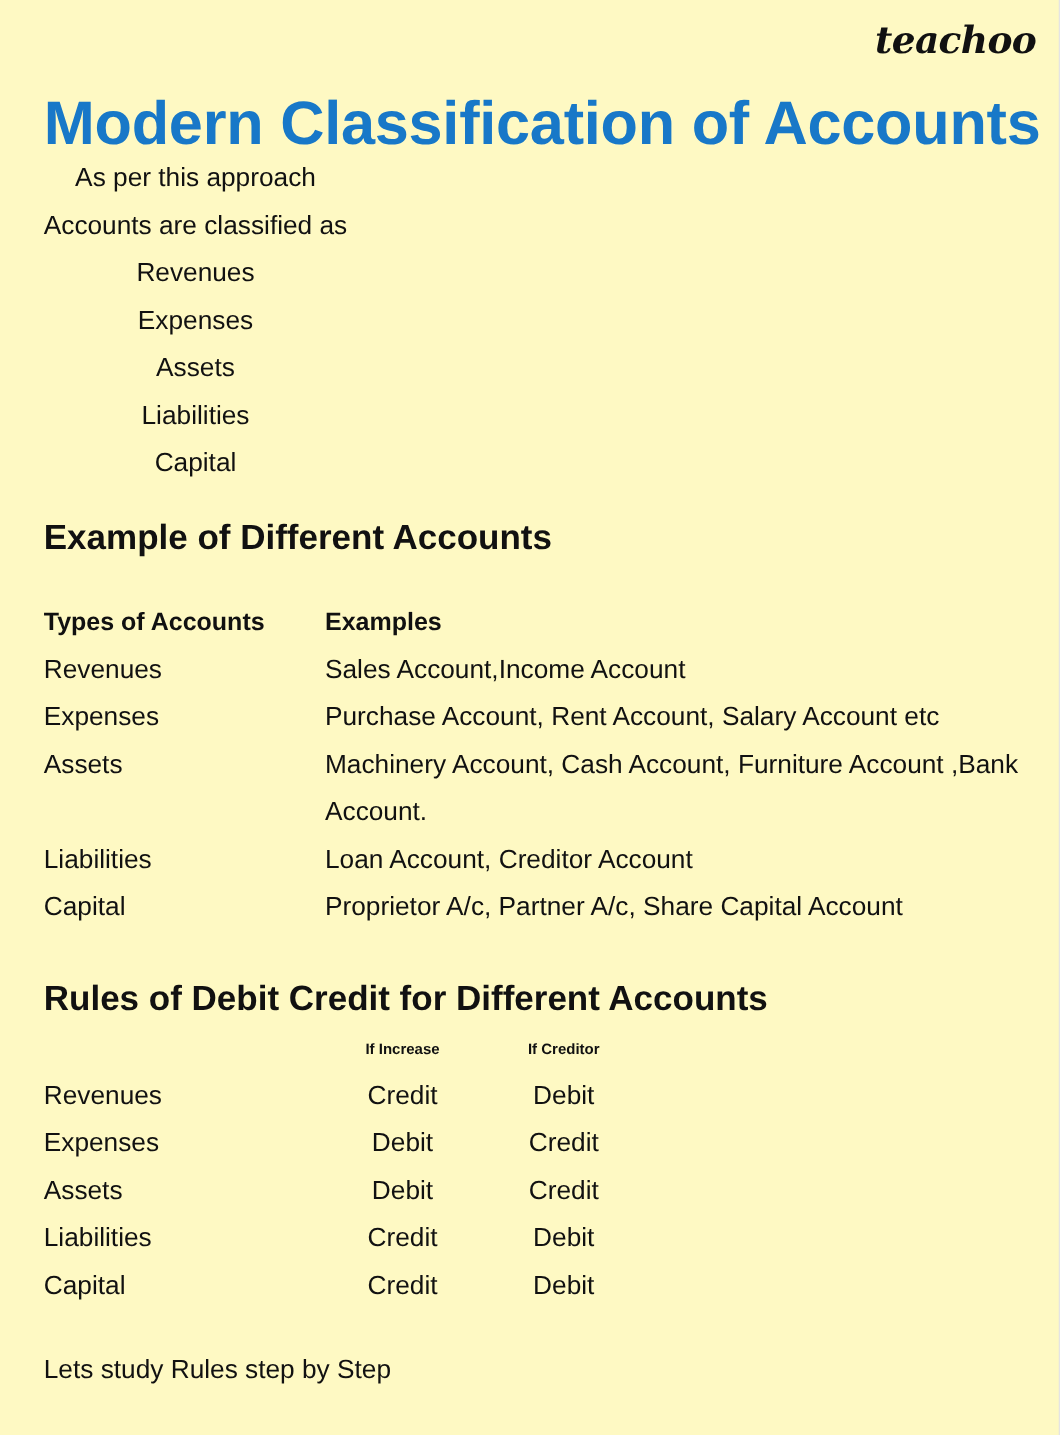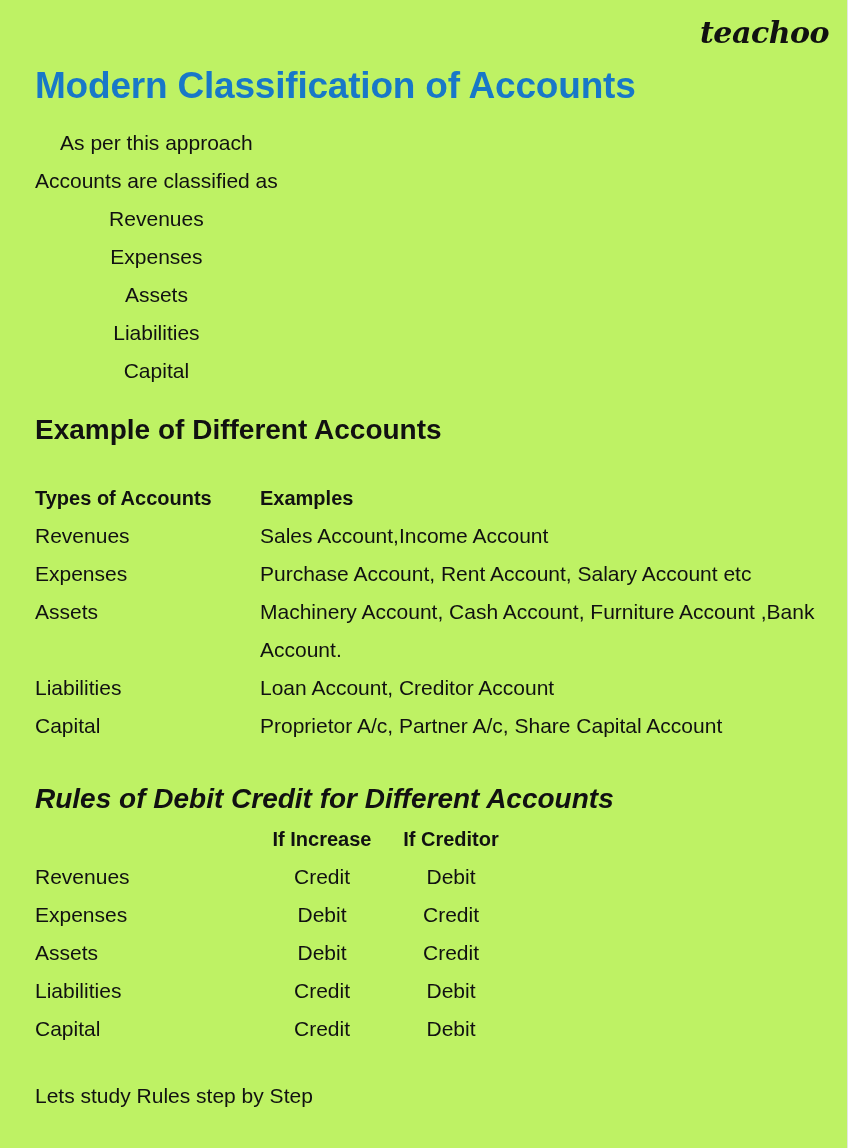--- a/index.html
+++ b/index.html
@@ -7,21 +7,21 @@
     padding: 0;
     background: #ffffff;
   }
   body {
     font-family: "Liberation Sans", sans-serif;
   }
   #page {
     position: relative;
     width: 848px;
     height: 1148px;
-    background: #bef264;
+    background: #fef9c3;
     box-sizing: border-box;
     border-right: 1px solid #e4e4e4;
     overflow: hidden;
   }
 
   
   #brand-logo {
     position: absolute;
     top: 18px;
     right: 18px;
@@ -32,21 +32,21 @@
     line-height: 1;
     color: #111111;
     letter-spacing: -0.5px;
   }
 
   
   #page-title {
     position: absolute;
     left: 35px;
     top: 42px;
-    font-size: 37px;
+    font-size: 49px;
     font-weight: bold;
     line-height: 1;
     color: #1878c8;
     letter-spacing: -0.2px;
     white-space: nowrap;
   }
 
   
   #intro-block {
     position: absolute;
@@ -62,21 +62,21 @@
   .section-heading {
     position: absolute;
     left: 35px;
     font-size: 28px;
     font-weight: bold;
     color: #111111;
     line-height: 1;
     white-space: nowrap;
   }
   #examples-heading { top: 416px; }
-  #rules-heading    { top: 785px; font-style: italic; }
+  #rules-heading    { top: 785px; }
 
   
   #examples-table {
     position: absolute;
     left: 35px;
     top: 479px;
     width: 800px;
     border-collapse: collapse;
   }
   #examples-table th,
@@ -103,21 +103,21 @@
   }
   #rules-table th,
   #rules-table td {
     font-size: 21px;
     line-height: 38px;
     color: #111111;
     padding: 0;
     font-weight: normal;
     vertical-align: top;
   }
-  #rules-table th { font-weight: bold; font-size: 20px; }
+  #rules-table th { font-weight: bold; font-size: 12px; }
   #rules-table .rh-blank { width: 223px; }
   #rules-table .rh-inc   { width: 128px; text-align: center; }
   #rules-table .rh-dec   { width: 130px; text-align: center; }
   #rules-table td.c-type { text-align: left; }
   #rules-table td.c-inc  { text-align: center; }
   #rules-table td.c-dec  { text-align: center; }
 
   
   #footer-note {
     position: absolute;

